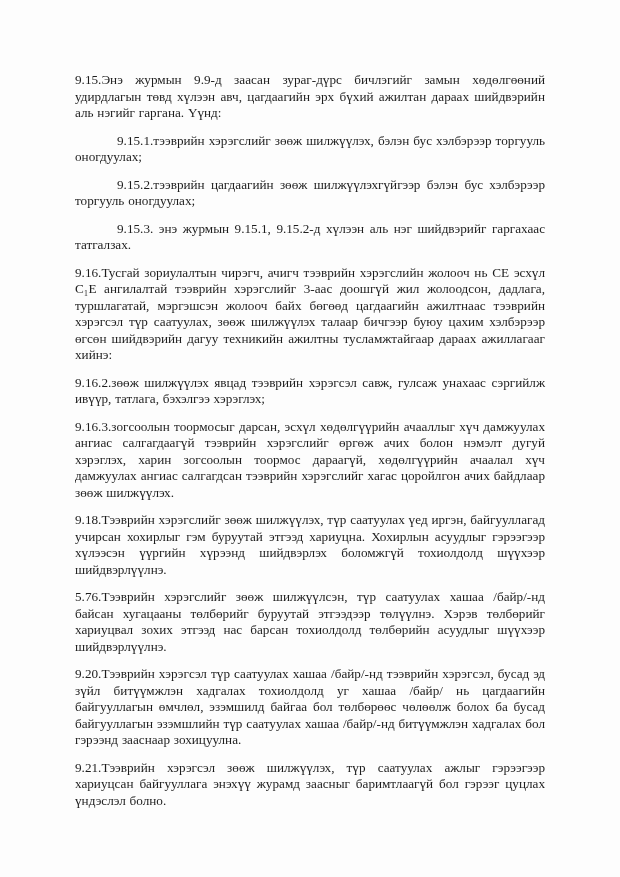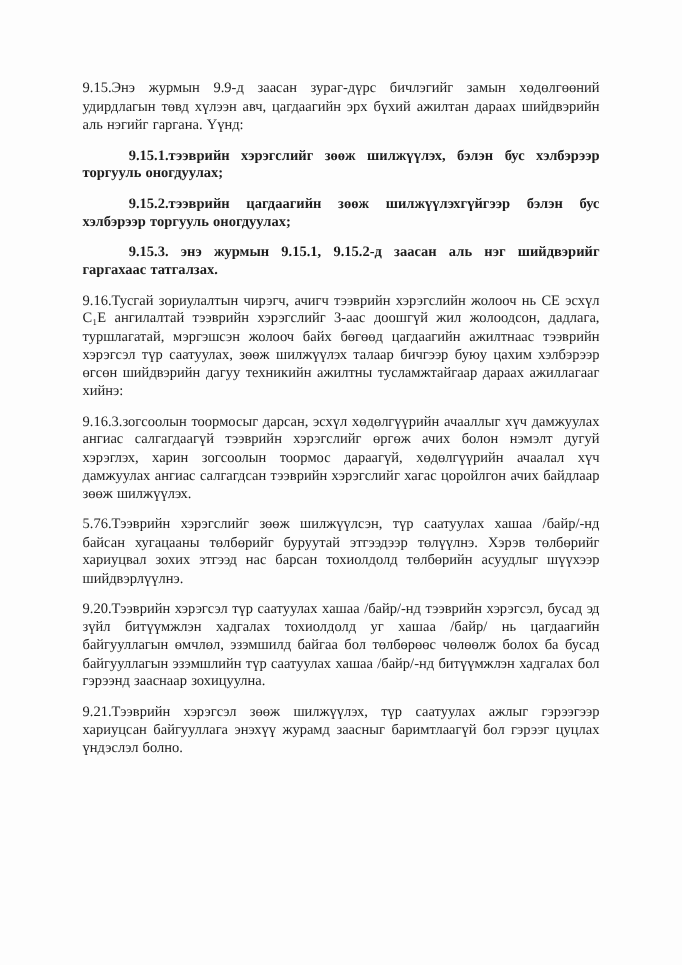--- a/index.html
+++ b/index.html
@@ -23,29 +23,30 @@
   }
   p.para {
     margin: 0 1px 11px 0;
     font-size: 13.2px;
     line-height: 16.5px;
     text-align: justify;
     word-spacing: 0.5px;
   }
   p.para.sub-indent {
     text-indent: 42px;
-    font-weight: bold;
   }
 </style>
 </head>
 <body>
 
 <div class="page">
   <p class="para">9.15.Энэ  журмын 9.9-д заасан зураг-дүрс бичлэгийг замын хөдөлгөөний удирдлагын төвд  хүлээн авч, цагдаагийн эрх бүхий ажилтан дараах шийдвэрийн аль нэгийг гаргана. Үүнд:</p>
   <p class="para sub-indent">9.15.1.тээврийн хэрэгслийг зөөж шилжүүлэх, бэлэн бус хэлбэрээр торгууль оногдуулах;</p>
   <p class="para sub-indent">9.15.2.тээврийн цагдаагийн зөөж шилжүүлэхгүйгээр бэлэн бус хэлбэрээр торгууль оногдуулах;</p>
-  <p class="para sub-indent">9.15.3. энэ журмын 9.15.1, 9.15.2-д заасан аль нэг шийдвэрийг гаргахаас татгалзах.</p>
+  <p class="para sub-indent">9.15.3. энэ журмын 9.15.1, 9.15.2-д хүлээн аль нэг шийдвэрийг гаргахаас татгалзах.</p>
   <p class="para">9.16.Тусгай зориулалтын чирэгч, ачигч тээврийн хэрэгслийн жолооч нь CE эсхүл C₁E ангилалтай тээврийн хэрэгслийг 3-аас доошгүй жил жолоодсон, дадлага, туршлагатай, мэргэшсэн жолооч байх бөгөөд цагдаагийн ажилтнаас тээврийн хэрэгсэл түр саатуулах, зөөж шилжүүлэх талаар бичгээр буюу цахим хэлбэрээр өгсөн шийдвэрийн дагуу техникийн ажилтны тусламжтайгаар дараах ажиллагааг хийнэ:</p>
+  <p class="para">9.16.2.зөөж шилжүүлэх явцад тээврийн хэрэгсэл савж, гулсаж унахаас сэргийлж ивүүр, татлага, бэхэлгээ хэрэглэх;</p>
   <p class="para">9.16.3.зогсоолын тоормосыг дарсан, эсхүл хөдөлгүүрийн ачааллыг хүч дамжуулах ангиас салгагдаагүй тээврийн хэрэгслийг өргөж ачих болон нэмэлт дугуй хэрэглэх, харин зогсоолын тоормос дараагүй, хөдөлгүүрийн ачаалал хүч дамжуулах ангиас салгагдсан тээврийн хэрэгслийг хагас цоройлгон ачих байдлаар зөөж шилжүүлэх.</p>
+  <p class="para">9.18.Тээврийн хэрэгслийг зөөж шилжүүлэх, түр саатуулах үед иргэн, байгууллагад учирсан хохирлыг гэм буруутай этгээд хариуцна. Хохирлын асуудлыг гэрээгээр хүлээсэн үүргийн хүрээнд шийдвэрлэх боломжгүй тохиолдолд шүүхээр шийдвэрлүүлнэ.</p>
   <p class="para">5.76.Тээврийн хэрэгслийг зөөж шилжүүлсэн, түр саатуулах хашаа /байр/-нд байсан хугацааны төлбөрийг буруутай этгээдээр төлүүлнэ. Хэрэв төлбөрийг хариуцвал зохих этгээд нас барсан тохиолдолд төлбөрийн асуудлыг шүүхээр шийдвэрлүүлнэ.</p>
   <p class="para">9.20.Тээврийн хэрэгсэл түр саатуулах хашаа /байр/-нд тээврийн хэрэгсэл, бусад эд зүйл битүүмжлэн хадгалах тохиолдолд уг хашаа /байр/ нь цагдаагийн байгууллагын өмчлөл, эзэмшилд байгаа бол төлбөрөөс чөлөөлж болох ба бусад байгууллагын эзэмшлийн түр саатуулах хашаа /байр/-нд битүүмжлэн хадгалах бол гэрээнд зааснаар зохицуулна.</p>
   <p class="para">9.21.Тээврийн хэрэгсэл зөөж шилжүүлэх, түр саатуулах ажлыг гэрээгээр хариуцсан байгууллага энэхүү журамд заасныг баримтлаагүй бол гэрээг цуцлах үндэслэл болно.</p>
 </div>
 
 </body></html>

